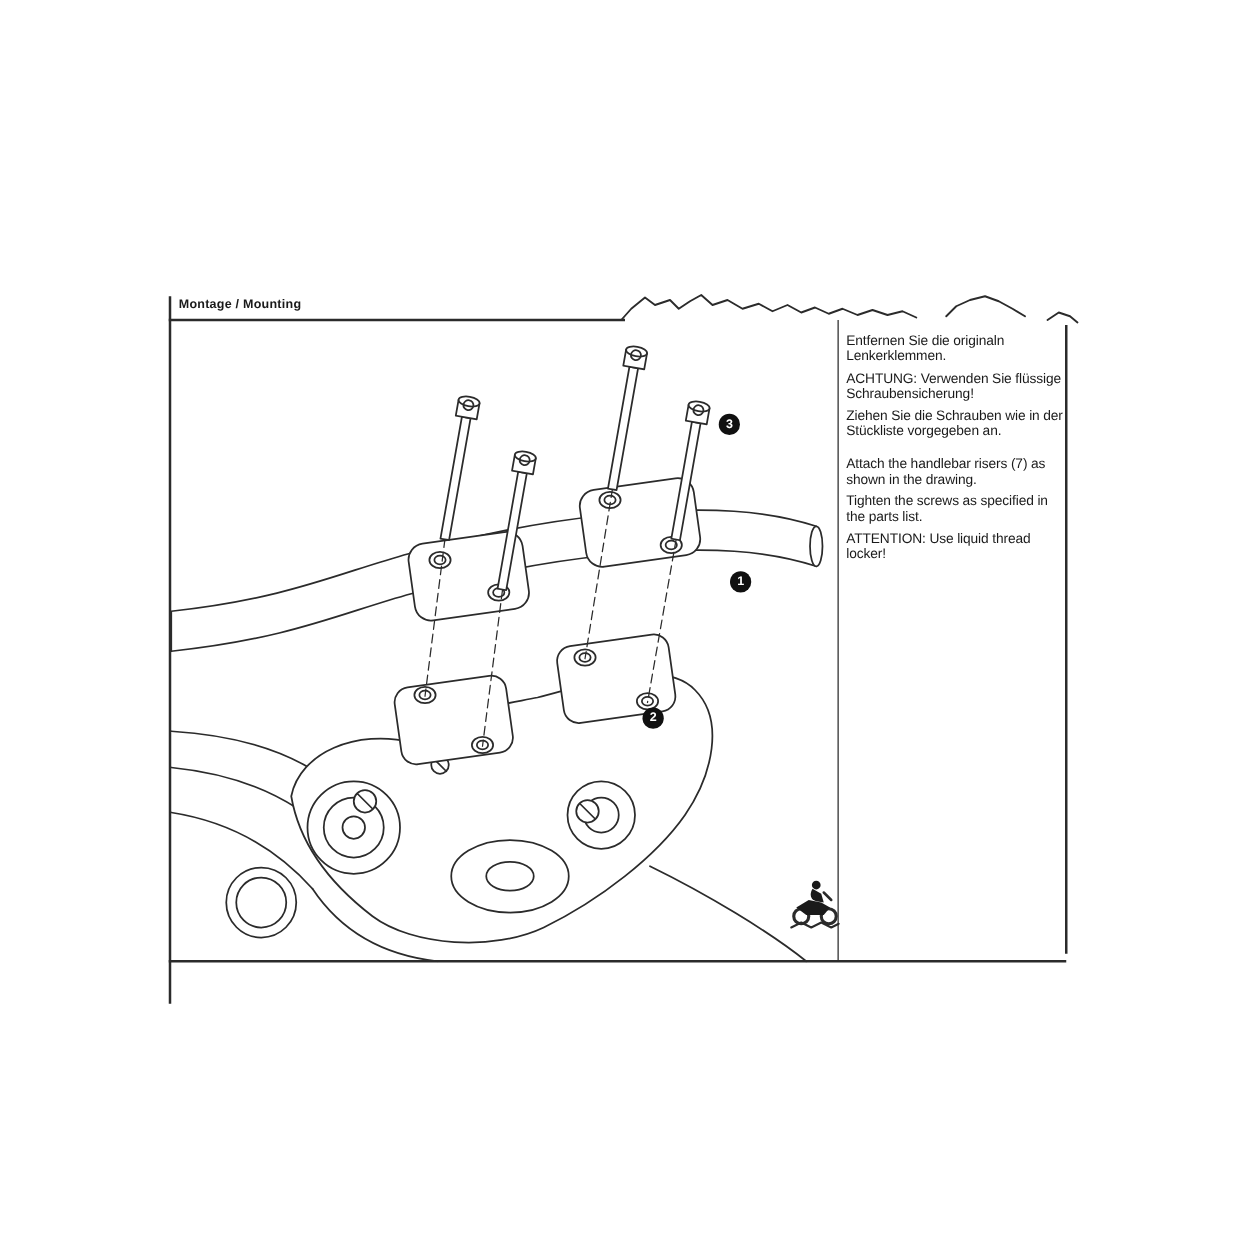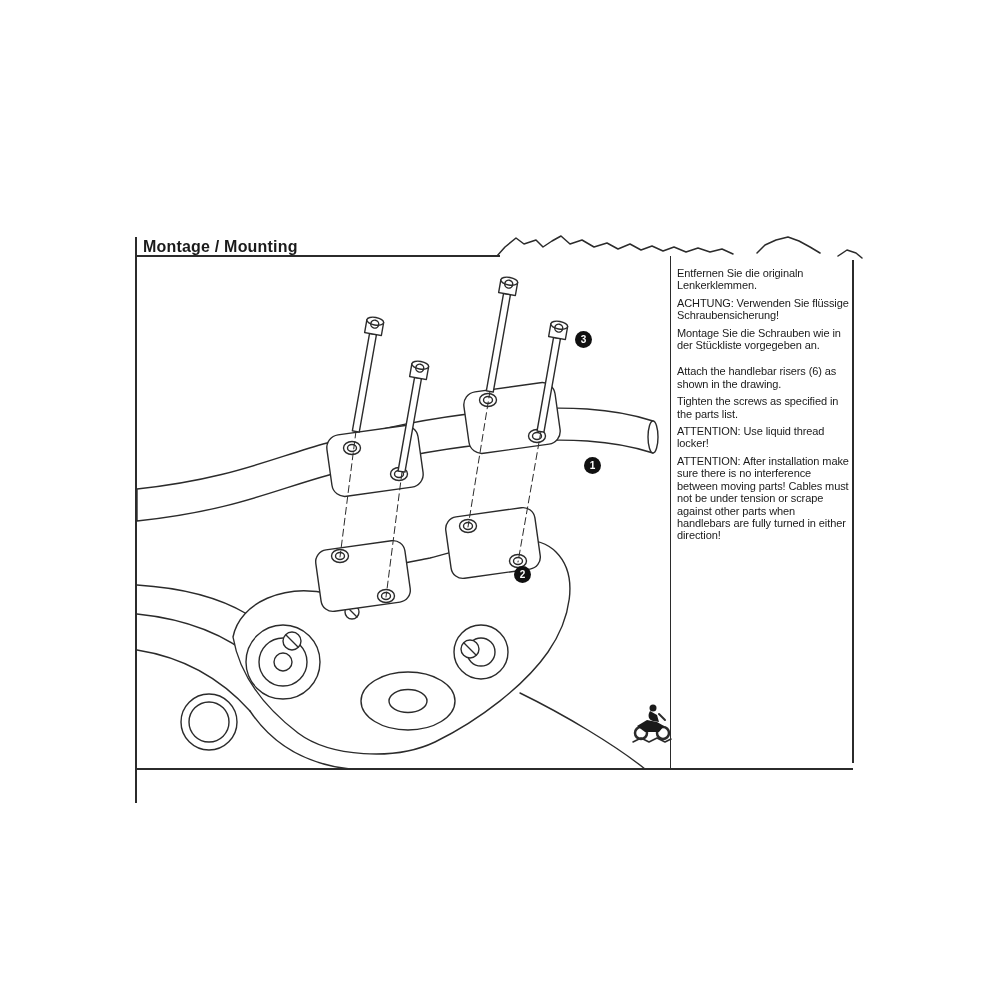--- a/index.html
+++ b/index.html
@@ -4,21 +4,21 @@
 <style>
   html,body{margin:0;padding:0;}
   body{
     width:1000px;height:1000px;background:#ffffff;
     font-family:"Liberation Sans", sans-serif;color:#1a1a1a;
     position:relative;overflow:hidden;
   }
   .frame-line{position:absolute;background:#2b2b2b;}
   #header-title{
     position:absolute;left:143px;top:238px;
-    font-size:16px;font-weight:bold;letter-spacing:.2px;
+    font-size:10px;font-weight:bold;letter-spacing:.2px;
   }
   #drawing-svg{position:absolute;left:0;top:0;}
   
   #text-column{
     position:absolute;left:677px;top:267px;width:174px;
     font-size:11px;line-height:12.4px;letter-spacing:-.1px;
   }
   .para{margin:0 0 5px 0;}
   .para.bold{font-weight:normal;}
   .section-gap{height:9px;}
@@ -169,19 +169,18 @@
   </g>
 </svg>
 
 <div id="callout-1" class="callout">1</div>
 <div id="callout-2" class="callout">2</div>
 <div id="callout-3" class="callout">3</div>
 
 <div id="text-column">
   <p class="para">Entfernen Sie die originaln Lenkerklemmen.</p>
   <p class="para bold">ACHTUNG: Verwenden Sie flüssige Schraubensicherung!</p>
-  <p class="para">Montage Sie die Schrauben wie in der Stückliste vorgegeben an.</p>
+  <p class="para">Ziehen Sie die Schrauben wie in der Stückliste vorgegeben an.</p>
   <div class="section-gap"></div>
-  <p class="para">Attach the handlebar risers (6) as shown in the drawing.</p>
+  <p class="para">Attach the handlebar risers (7) as shown in the drawing.</p>
   <p class="para">Tighten the screws as specified in the parts list.</p>
   <p class="para bold">ATTENTION: Use liquid thread locker!</p>
-  <p class="para bold">ATTENTION: After installation make sure there is no interference between moving parts! Cables must not be under tension or scrape against other parts when handlebars are fully turned in either direction!</p>
 </div>
 
 </body></html>

